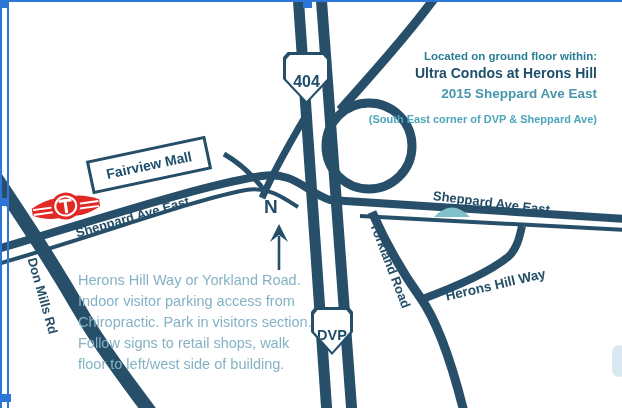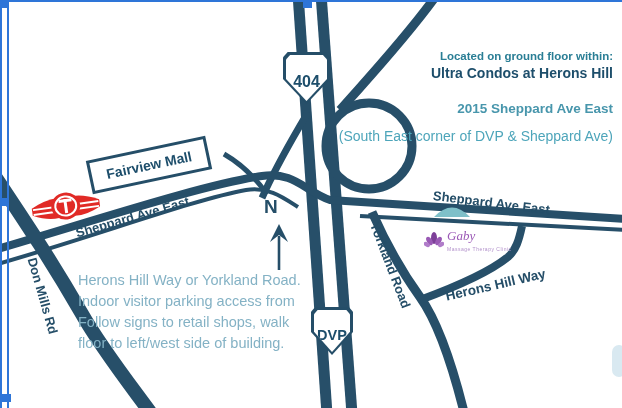--- a/index.html
+++ b/index.html
@@ -18,25 +18,25 @@
   .shield .inner{position:absolute;left:3px;top:3px;right:3px;bottom:3px;background:#ffffff;
     display:flex;align-items:center;justify-content:center;}
   .shield,.shield .inner{clip-path:polygon(10% 0,90% 0,100% 10%,100% 52%,50% 100%,0 52%,0 10%);}
   .shield-404{left:283px;top:52px;width:47px;height:52px;}
   .shield-404 .inner span{margin-top:8px;font-size:16px;font-weight:800;color:#1d4e6b;}
   .shield-dvp{left:311px;top:307px;width:42px;height:48px;}
   .shield-dvp .inner span{margin-top:7px;font-size:14.5px;font-weight:800;color:#1d4e6b;}
   .fairview{position:absolute;left:88px;top:148px;width:116px;height:28px;background:#fff;
     border:3px solid #254e68;transform:rotate(-12deg);display:flex;align-items:center;justify-content:center;
     font-size:14px;font-weight:700;color:#1d4e6b;}
-  .info{position:absolute;right:9px;top:50px;text-align:right;}
+  .info{position:absolute;right:25px;top:50px;text-align:right;}
   .info .l1{font-size:11.5px;font-weight:600;color:#2a7e95;margin-bottom:3px;}
-  .info .l2{font-size:14px;font-weight:800;color:#1d4e6b;margin-bottom:20px;}
+  .info .l2{font-size:14px;font-weight:800;color:#1d4e6b;margin-bottom:5px;}
   .info .l3{font-size:13.5px;font-weight:700;color:#4896ac;margin-bottom:12px;}
-  .info .l4{font-size:14px;font-weight:400;color:#4da5ba;text-align:center;}
+  .info .l4{font-size:11px;font-weight:700;color:#4da5ba;text-align:center;}
   .note{position:absolute;left:78px;top:270px;width:250px;color:#84b2c5;font-size:14.5px;line-height:21px;}
   .ttc{position:absolute;left:28px;top:184px;transform:rotate(-8deg);}
   .clinic{position:absolute;left:424px;top:229px;display:flex;align-items:flex-start;}
   .clinic .txt{margin-left:3px;}
   .clinic .name{font-family:"Liberation Serif",serif;font-style:italic;font-size:13px;color:#9b59b6;line-height:13px;}
   .clinic .sub{font-size:5px;color:#b18fca;letter-spacing:.5px;margin-top:4px;}
   .sel{position:absolute;background:#2e75d8;}
   .sel-top{left:0;top:0;width:622px;height:2px;}
   .sel-left1{left:0;top:0;width:2px;height:408px;}
   .sel-left2{left:7px;top:0;width:2px;height:408px;}
@@ -111,37 +111,25 @@
   <div class="info">
     <div class="l1">Located on ground floor within:</div>
     <div class="l2">Ultra Condos at Herons Hill</div>
     <div class="l3">2015 Sheppard Ave East</div>
     <div class="l4">(South East corner of DVP &amp; Sheppard Ave)</div>
   </div>
 
   <div class="note">
     <div>Herons Hill Way or Yorkland Road.</div>
     <div>Indoor visitor parking access from</div>
+    <div>Chiropractic. Park in visitors section.</div>
     <div>Follow signs to retail shops, walk</div>
     <div>floor to left/west side of building.</div>
   </div>
 
-  <div class="clinic">
-    <svg width="20" height="24" viewBox="0 0 20 24">
-      <ellipse cx="10" cy="9" rx="3" ry="6" fill="#7d3f98"></ellipse>
-      <ellipse cx="5.5" cy="12" rx="2.6" ry="4.6" fill="#9a5ab5" transform="rotate(-32 5.5 12)"></ellipse>
-      <ellipse cx="14.5" cy="12" rx="2.6" ry="4.6" fill="#9a5ab5" transform="rotate(32 14.5 12)"></ellipse>
-      <ellipse cx="2.8" cy="15.5" rx="2.2" ry="3.4" fill="#b07cc9" transform="rotate(-58 2.8 15.5)"></ellipse>
-      <ellipse cx="17.2" cy="15.5" rx="2.2" ry="3.4" fill="#b07cc9" transform="rotate(58 17.2 15.5)"></ellipse>
-    </svg>
-    <div class="txt">
-      <div class="name">Gaby</div>
-      <div class="sub">Massage Therapy Clinic</div>
-    </div>
-  </div>
 
   <div class="smudge"></div>
 
   <div class="sel sel-top"></div>
   <div class="sel sel-left1"></div>
   <div class="sel sel-left2"></div>
   <div class="handle h-tl"></div>
   <div class="handle h-tm"></div>
   <div class="handle h-lm"></div>
   <div class="handle h-bl"></div>

